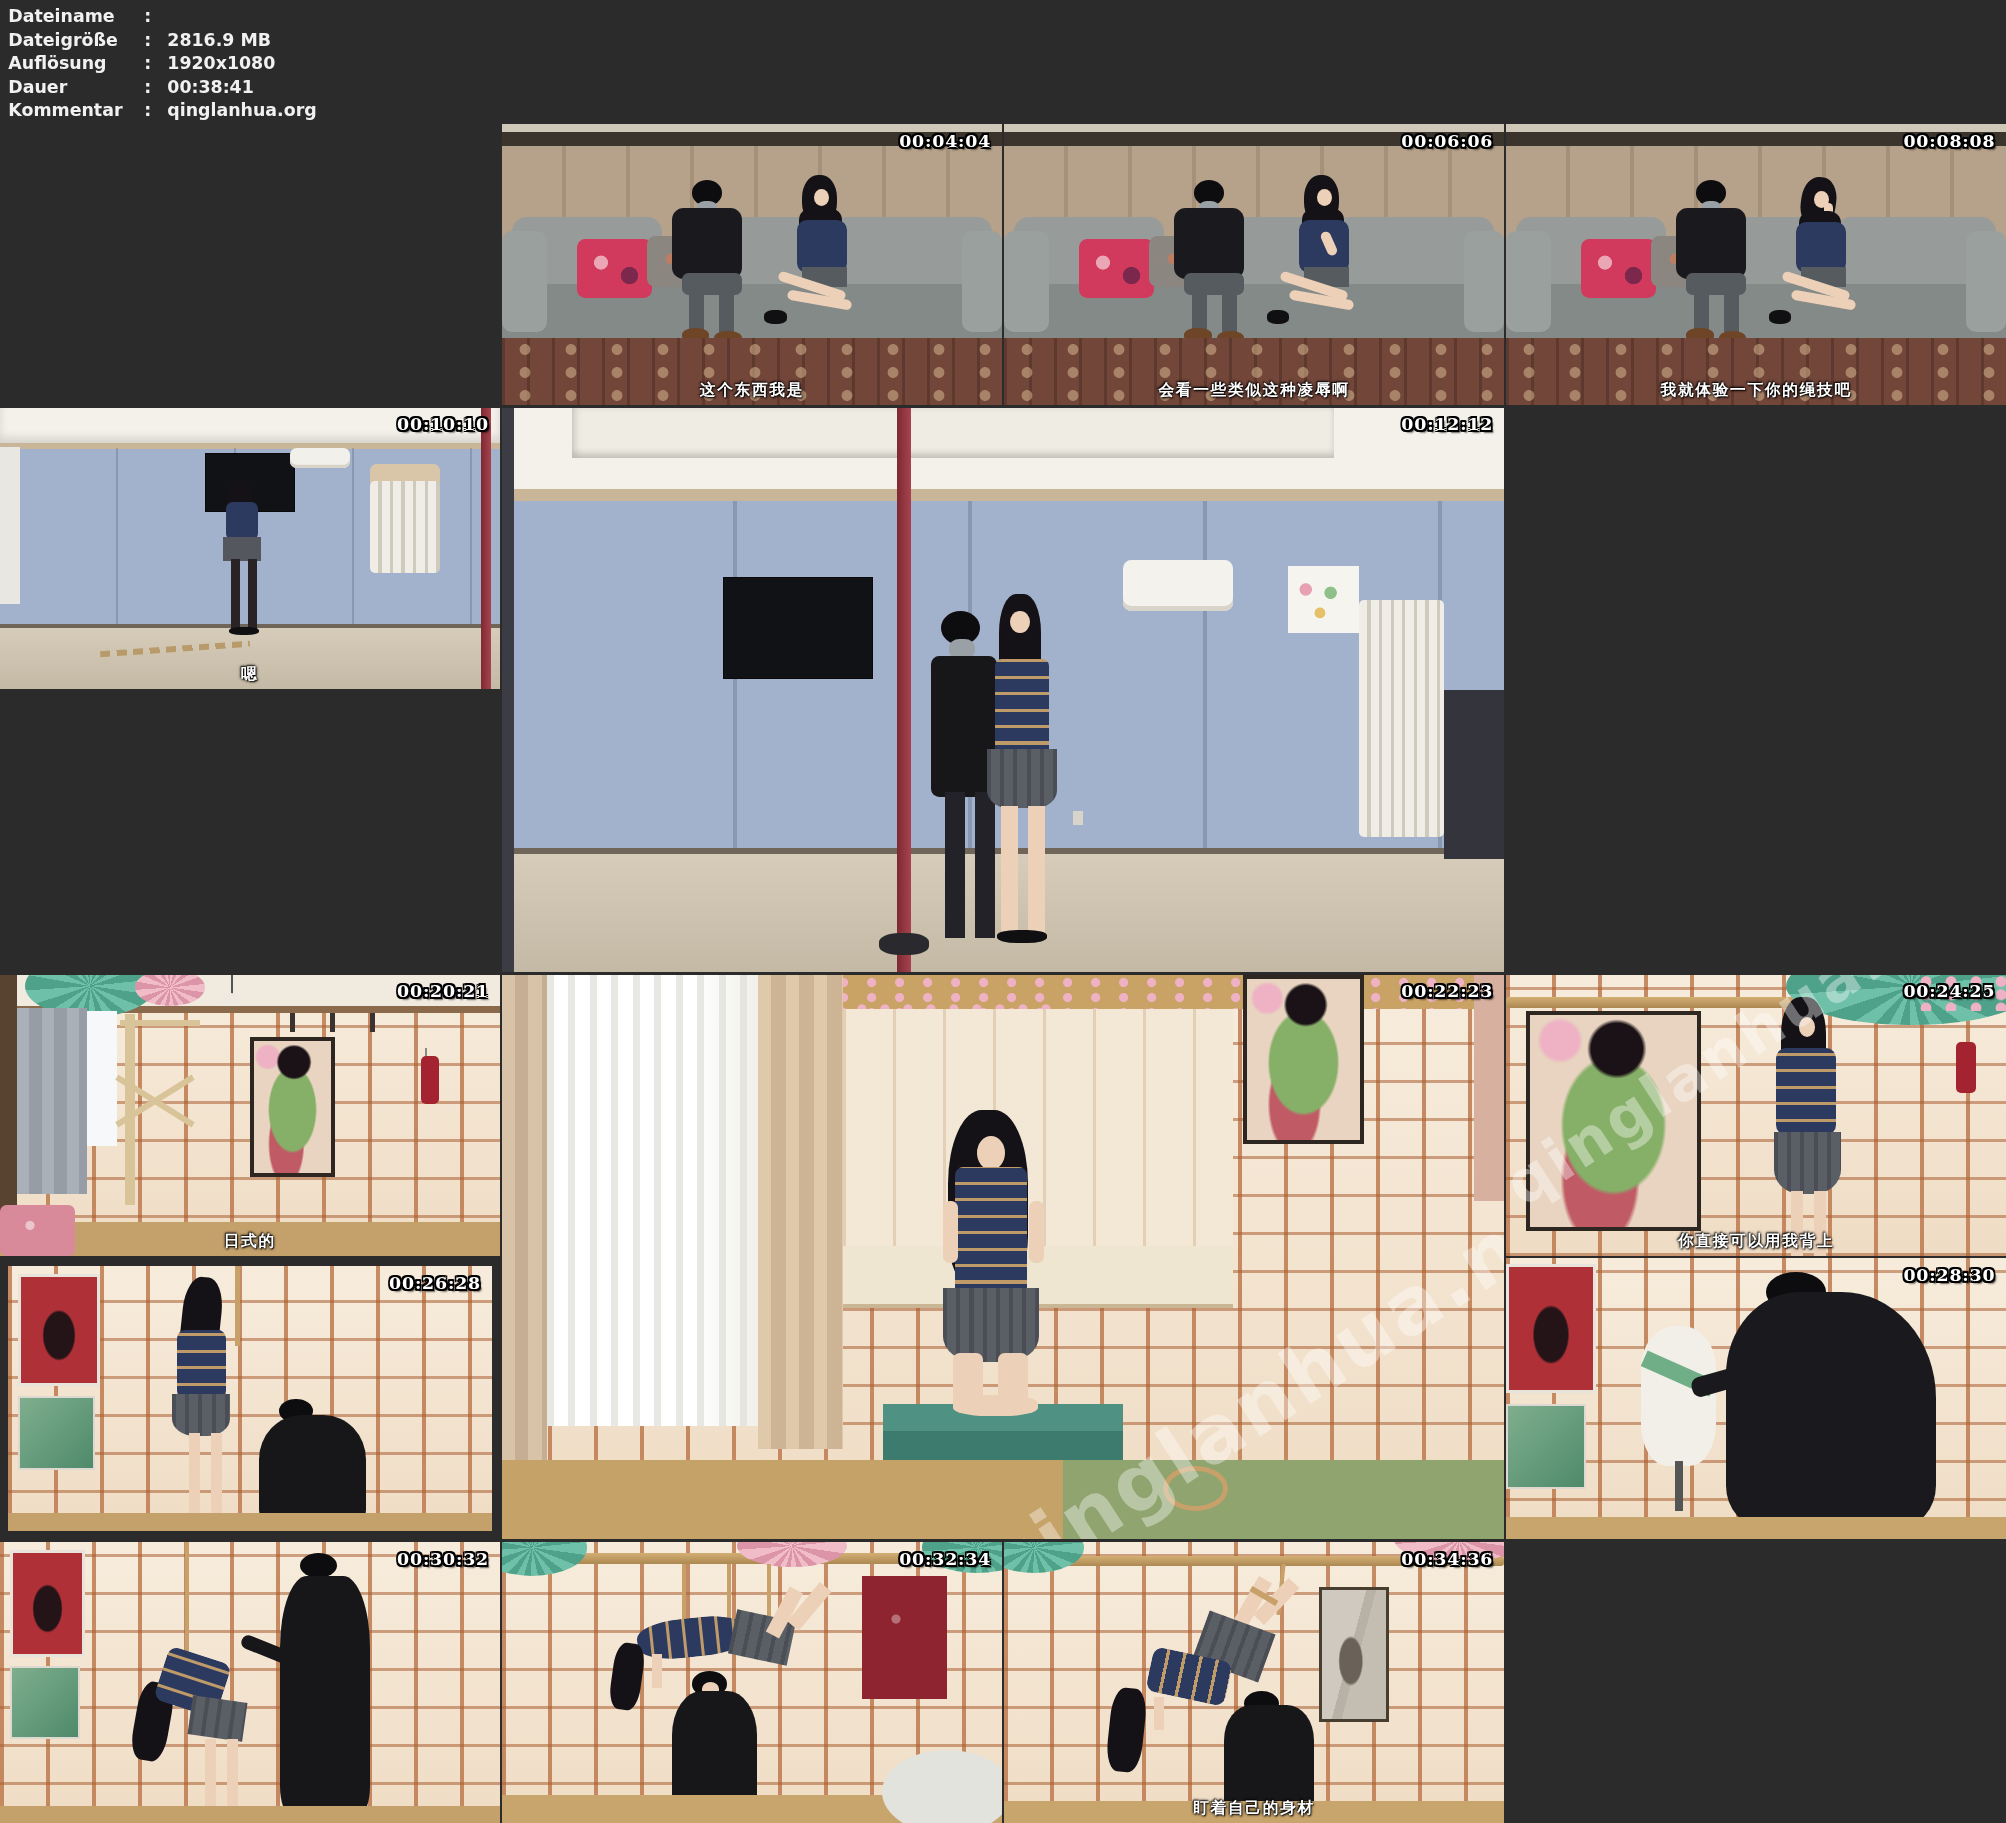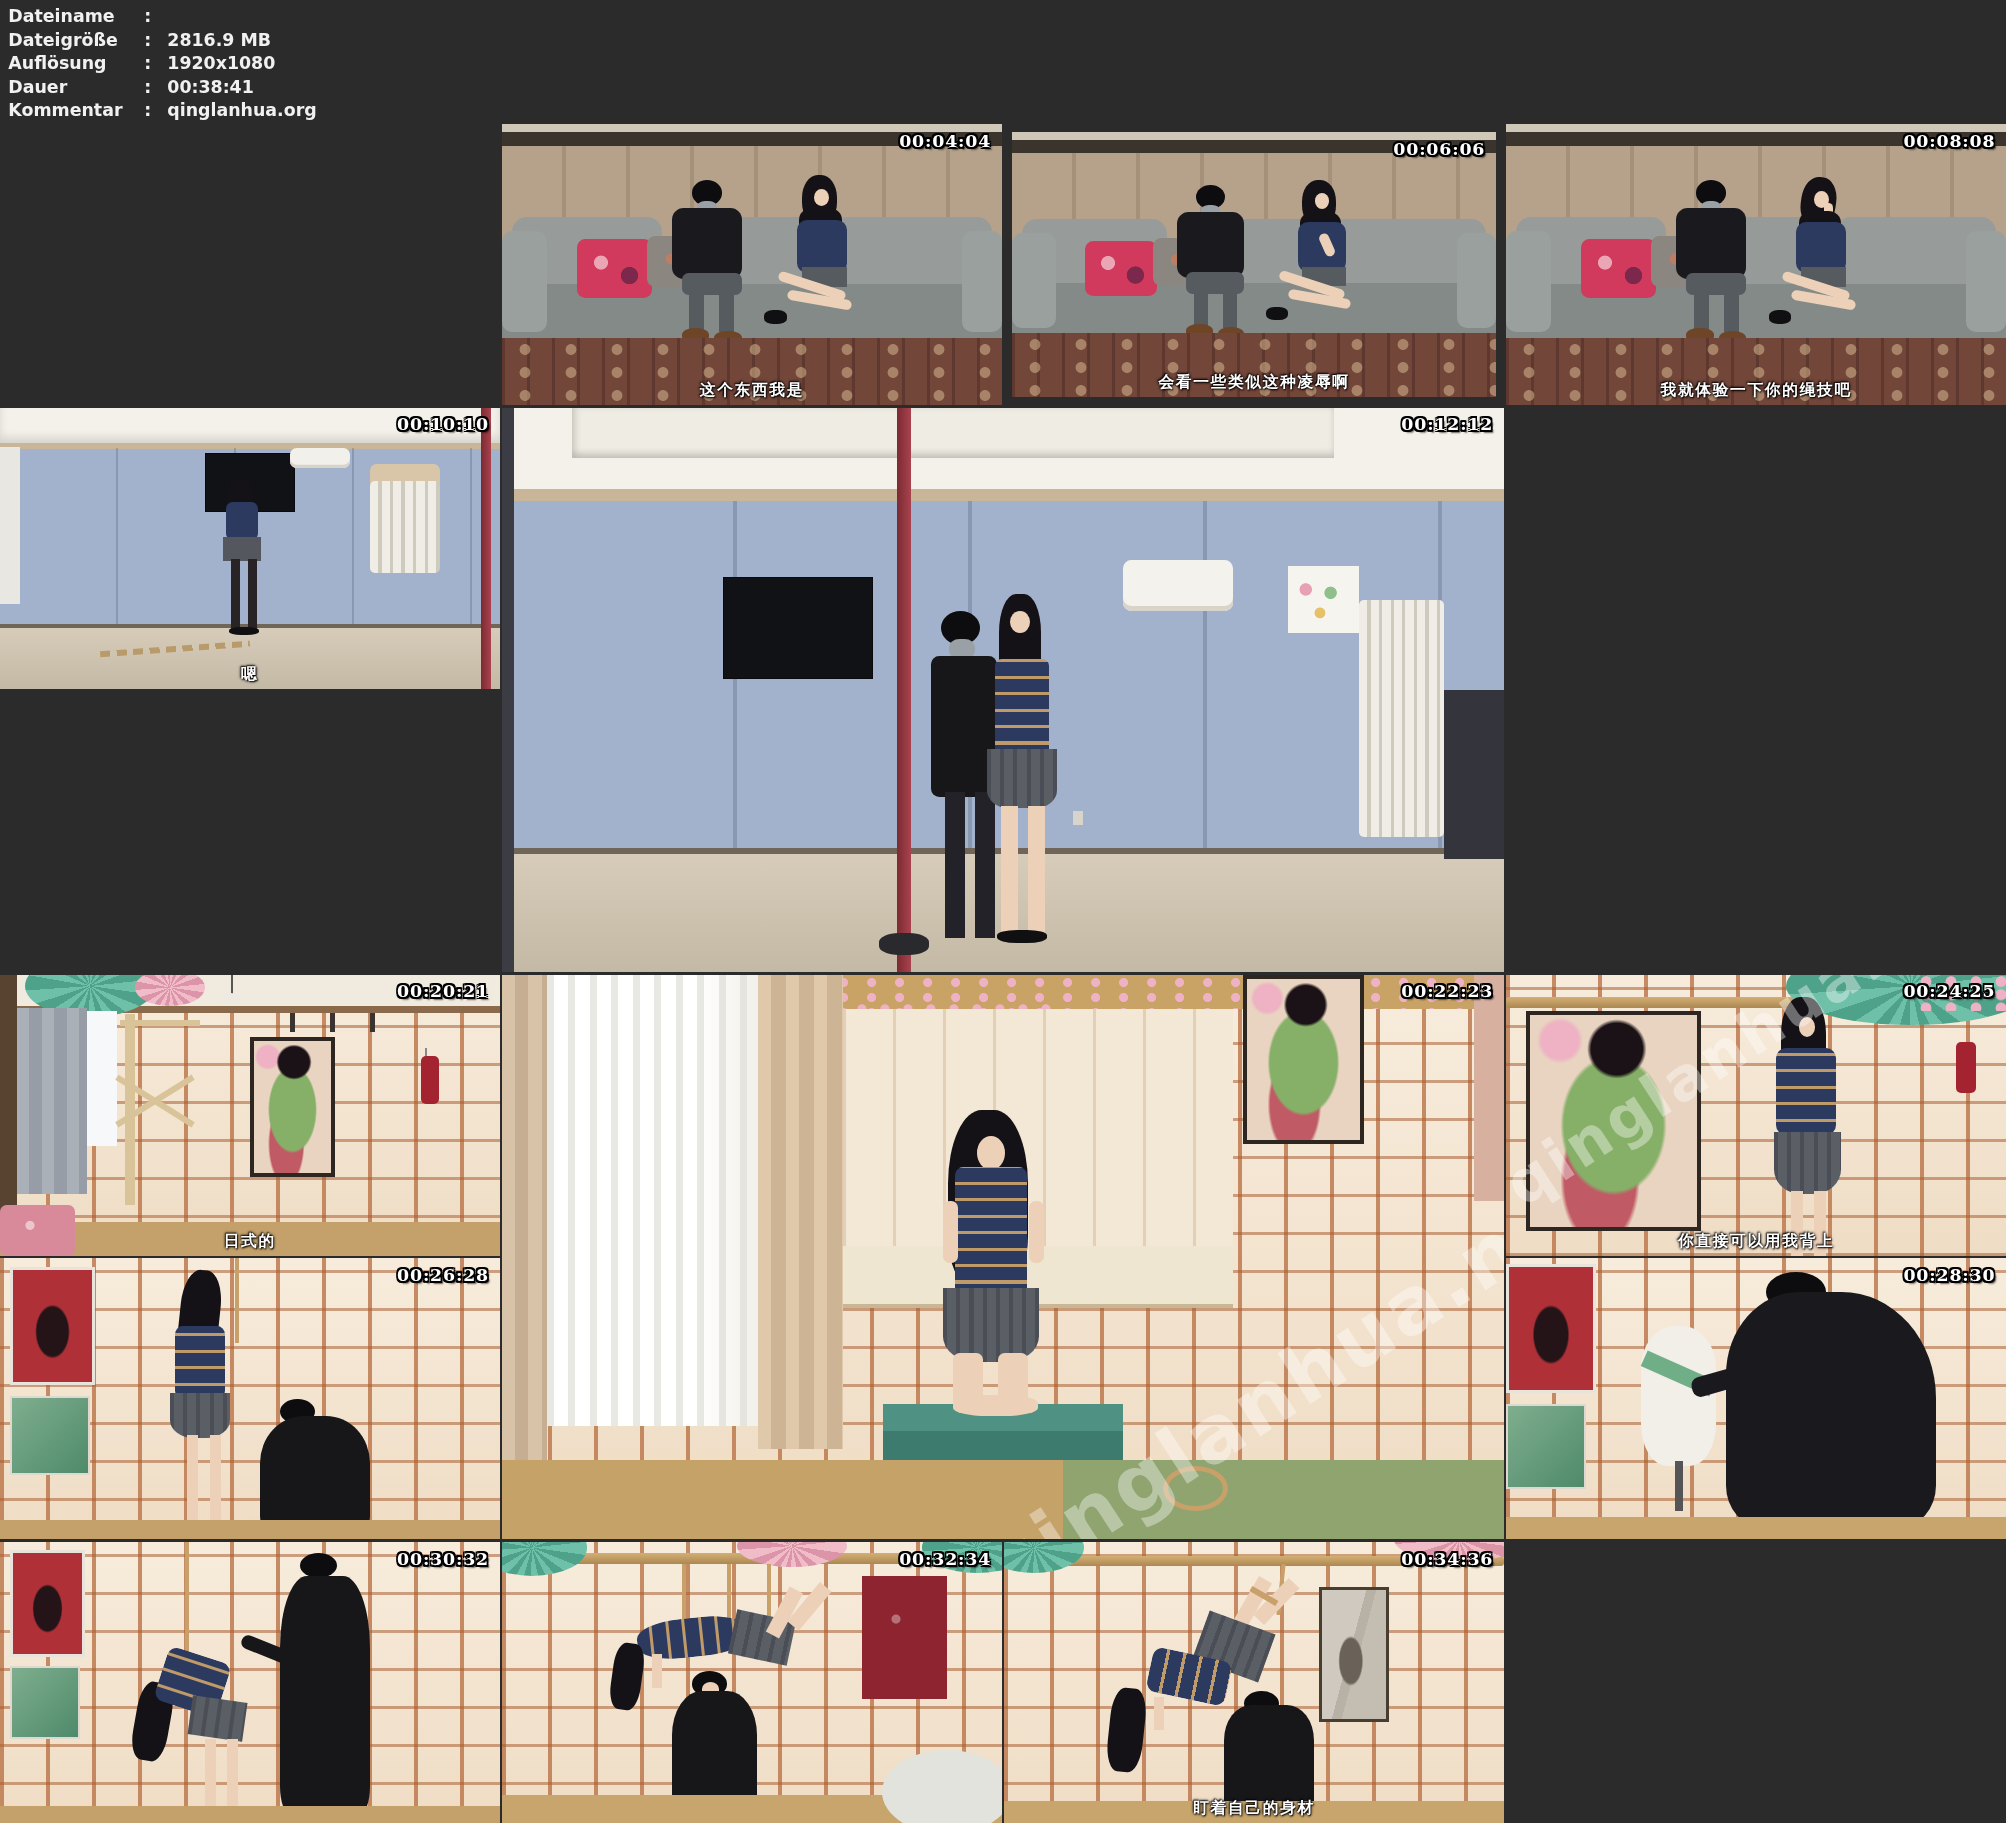--- a/index.html
+++ b/index.html
@@ -90,21 +90,21 @@
       <i class="p" style="left:60%;top:51%;width:9%;height:7%;background:#565b60"></i>
       <i class="p skin" style="left:55%;top:56%;width:14%;height:3.6%;border-radius:16.5px;transform:rotate(18deg)"></i>
       <i class="p skin" style="left:57%;top:61%;width:13%;height:3.6%;border-radius:16.5px;transform:rotate(10deg)"></i>
       <i class="p" style="left:52.5%;top:66%;width:4.5%;height:5%;background:#101013;border-radius:40%"></i>
       <i class="p rug" style="left:0;top:76%;width:100%;height:24%"></i>
     </div>
     <div class="ts">00:04:04</div>
     <div class="sub">这个东西我是</div>
   </figure>
 
-  <figure class="thumb" style="grid-area:1/3;margin:8px">
+  <figure class="thumb" style="grid-area:1/3;margin:0">
     <div class="art" style="background:#8f9492">
       <i class="p woodwall" style="left:0;top:0;width:100%;height:42%"></i>
       <i class="p" style="left:0;top:0;width:100%;height:3%;background:#cfc8b8"></i>
       <i class="p" style="left:0;top:3%;width:100%;height:5%;background:#3a342c"></i>
       <i class="p" style="left:2%;top:33%;width:30%;height:26%;background:#979c9a;border-radius:15px"></i>
       <i class="p" style="left:34%;top:33%;width:30%;height:26%;background:#969b99;border-radius:15px"></i>
       <i class="p" style="left:66%;top:33%;width:32%;height:26%;background:#979c9a;border-radius:15px"></i>
       <i class="p" style="left:0;top:57%;width:100%;height:20%;background:#848a88"></i>
       <i class="p" style="left:0;top:38%;width:9%;height:36%;background:#9aa09e;border-radius:10px"></i>
       <i class="p" style="left:92%;top:38%;width:8%;height:36%;background:#9aa09e;border-radius:10px"></i>
@@ -315,21 +315,21 @@
       <i class="p skirt" style="left:53.5%;top:56%;width:13.5%;height:22%;border-radius:0 0 40% 40%"></i>
       <i class="p skin" style="left:57%;top:77%;width:2.4%;height:23%"></i>
       <i class="p skin" style="left:61.5%;top:77%;width:2.4%;height:23%"></i>
       <i class="p" style="left:90%;top:24%;width:4%;height:18%;background:#a32430;border-radius:5px"></i>
       <div class="wm" style="left:-8%;top:10%;font-size:60px">qinglanhua.net</div>
     </div>
     <div class="ts">00:24:25</div>
     <div class="sub">你直接可以用我背上</div>
   </figure>
 
-  <figure class="thumb shoji" style="grid-area:5/1;margin:0">
+  <figure class="thumb shoji" style="grid-area:5/1;margin:8px">
     <div class="art">
       <i class="p poster-red" style="left:2%;top:3%;width:17%;height:42%"></i>
       <i class="p poster-green" style="left:2%;top:49%;width:16%;height:28%"></i>
       <i class="p rope" style="left:47%;top:0;width:.9%;height:30%"></i>
       <i class="p hairW" style="left:36%;top:4%;width:8%;height:30%;border-radius:42% 42% 28% 28%;transform:rotate(6deg)"></i>
       <i class="p roped" style="left:35%;top:24%;width:10%;height:26%;border-radius:8.3px"></i>
       <i class="p skirt" style="left:34%;top:48%;width:12%;height:16%;border-radius:0 0 40% 40%"></i>
       <i class="p skin" style="left:37.5%;top:63%;width:2.2%;height:33%"></i>
       <i class="p skin" style="left:42%;top:63%;width:2.2%;height:33%"></i>
       <i class="p" style="left:37%;top:95%;width:7%;height:3%;background:#101013;border-radius:40%"></i>

